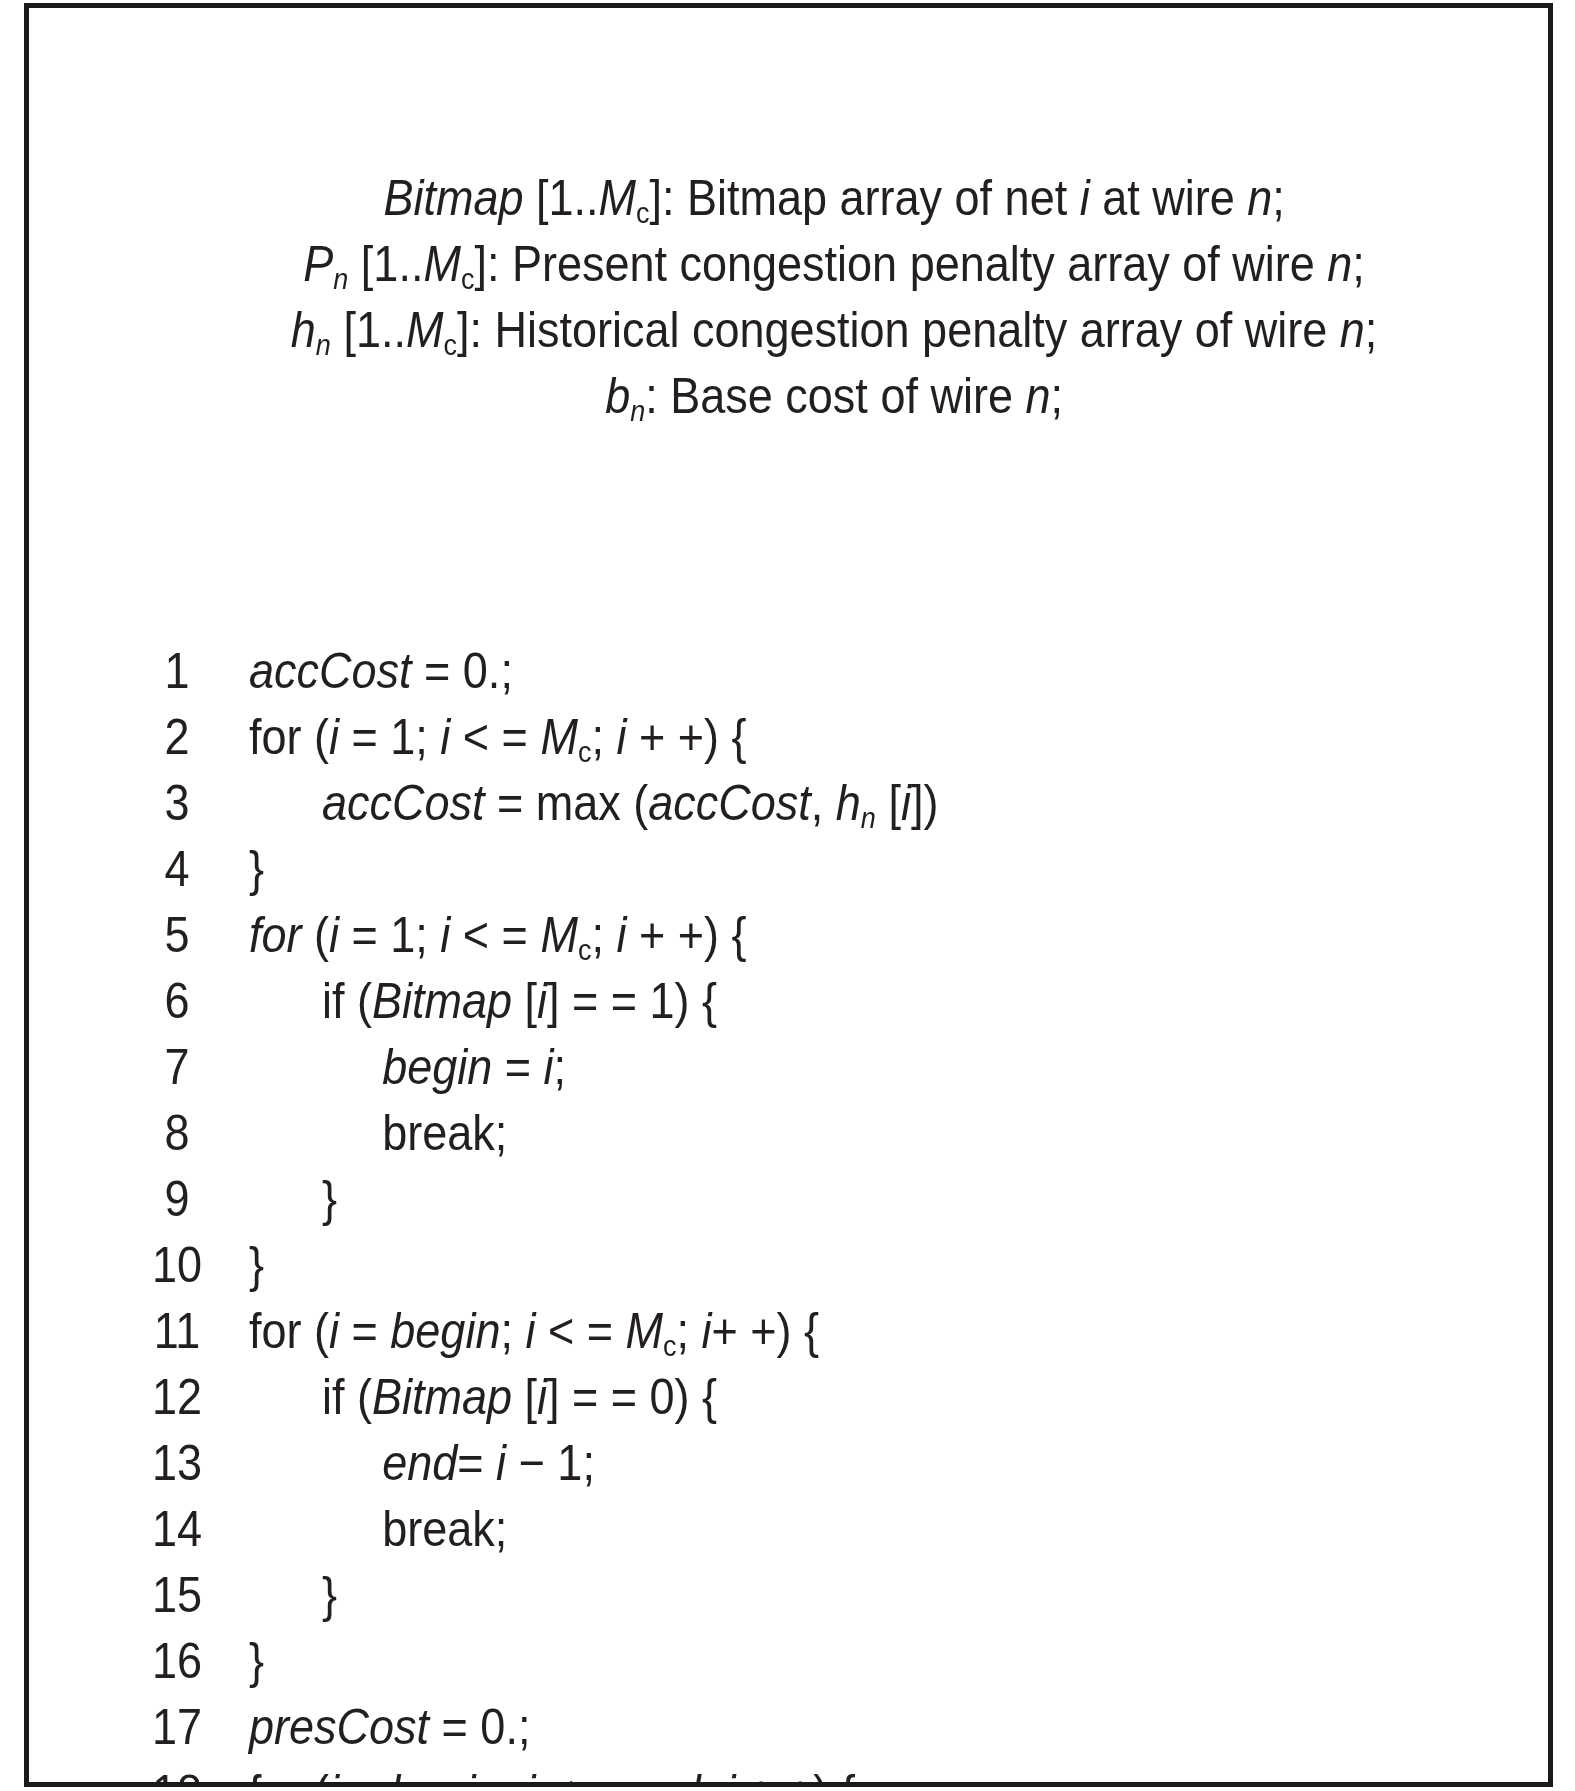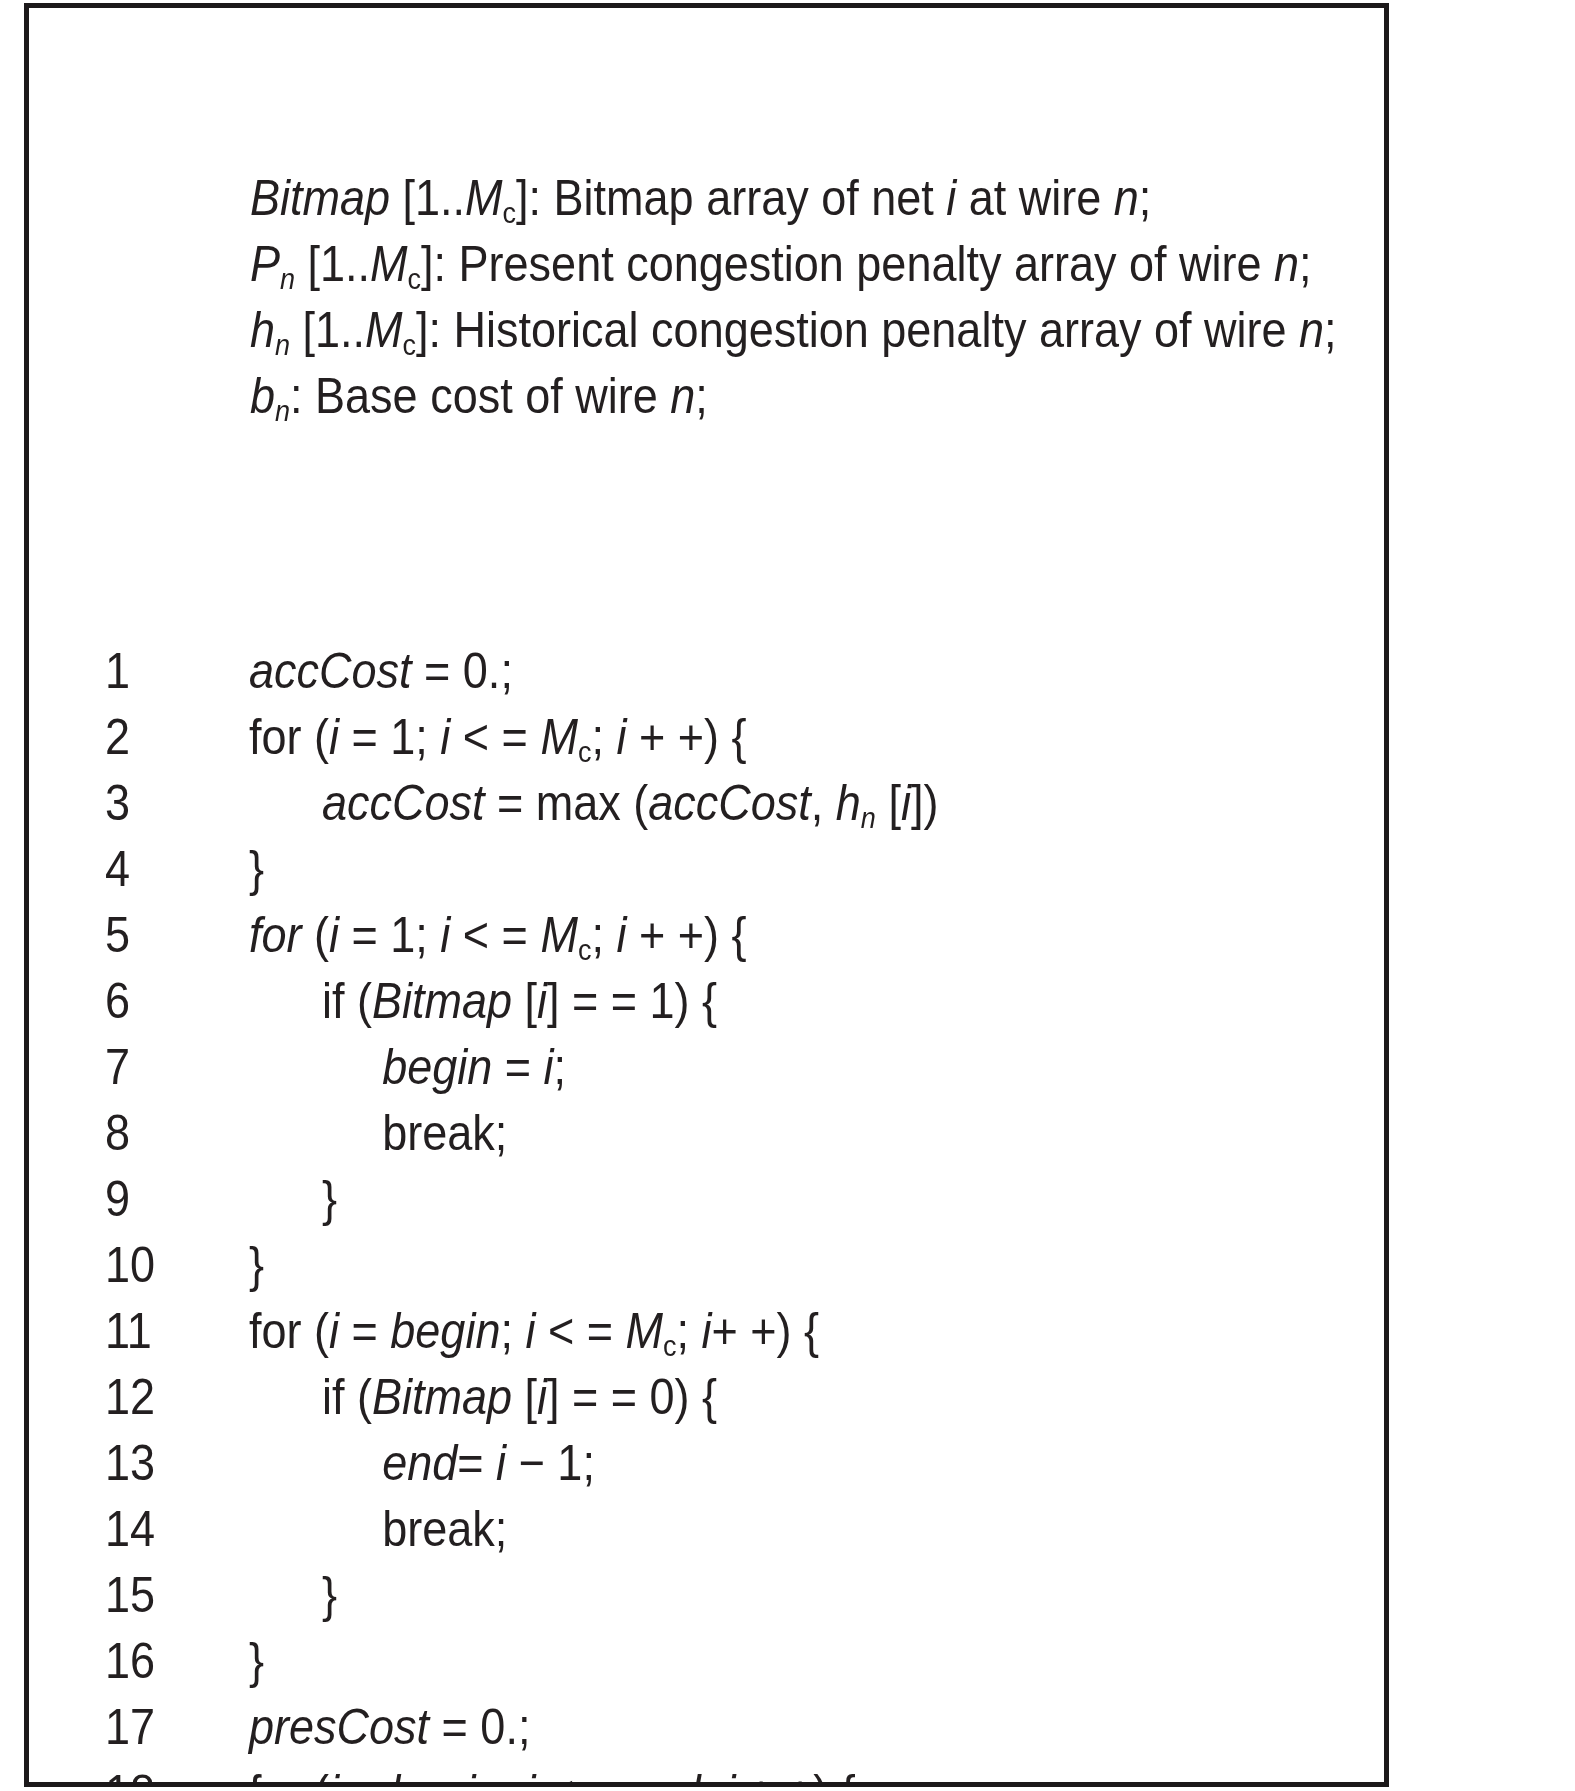--- a/index.html
+++ b/index.html
@@ -11,26 +11,27 @@
     width: 1575px;
     height: 1791px;
     position: relative;
     font-family: "Liberation Sans", "DejaVu Sans", sans-serif;
     color: #231f20;
   }
   .frame {
     position: absolute;
     left: 24px;
     top: 3px;
-    width: 1365px;
+    width: 1529px;
     height: 1784px;
     border: 5px solid #1c191a;
     box-sizing: border-box;
     background: #ffffff;
     overflow: hidden;
+    text-align: center;
   }
   .content {
     padding: 25px 0 0 76px;
     font-size: 50px;
     line-height: 66px;
     white-space: pre;
   }
   .decl-block {
     margin-left: 145px;
     margin-bottom: 77px;

